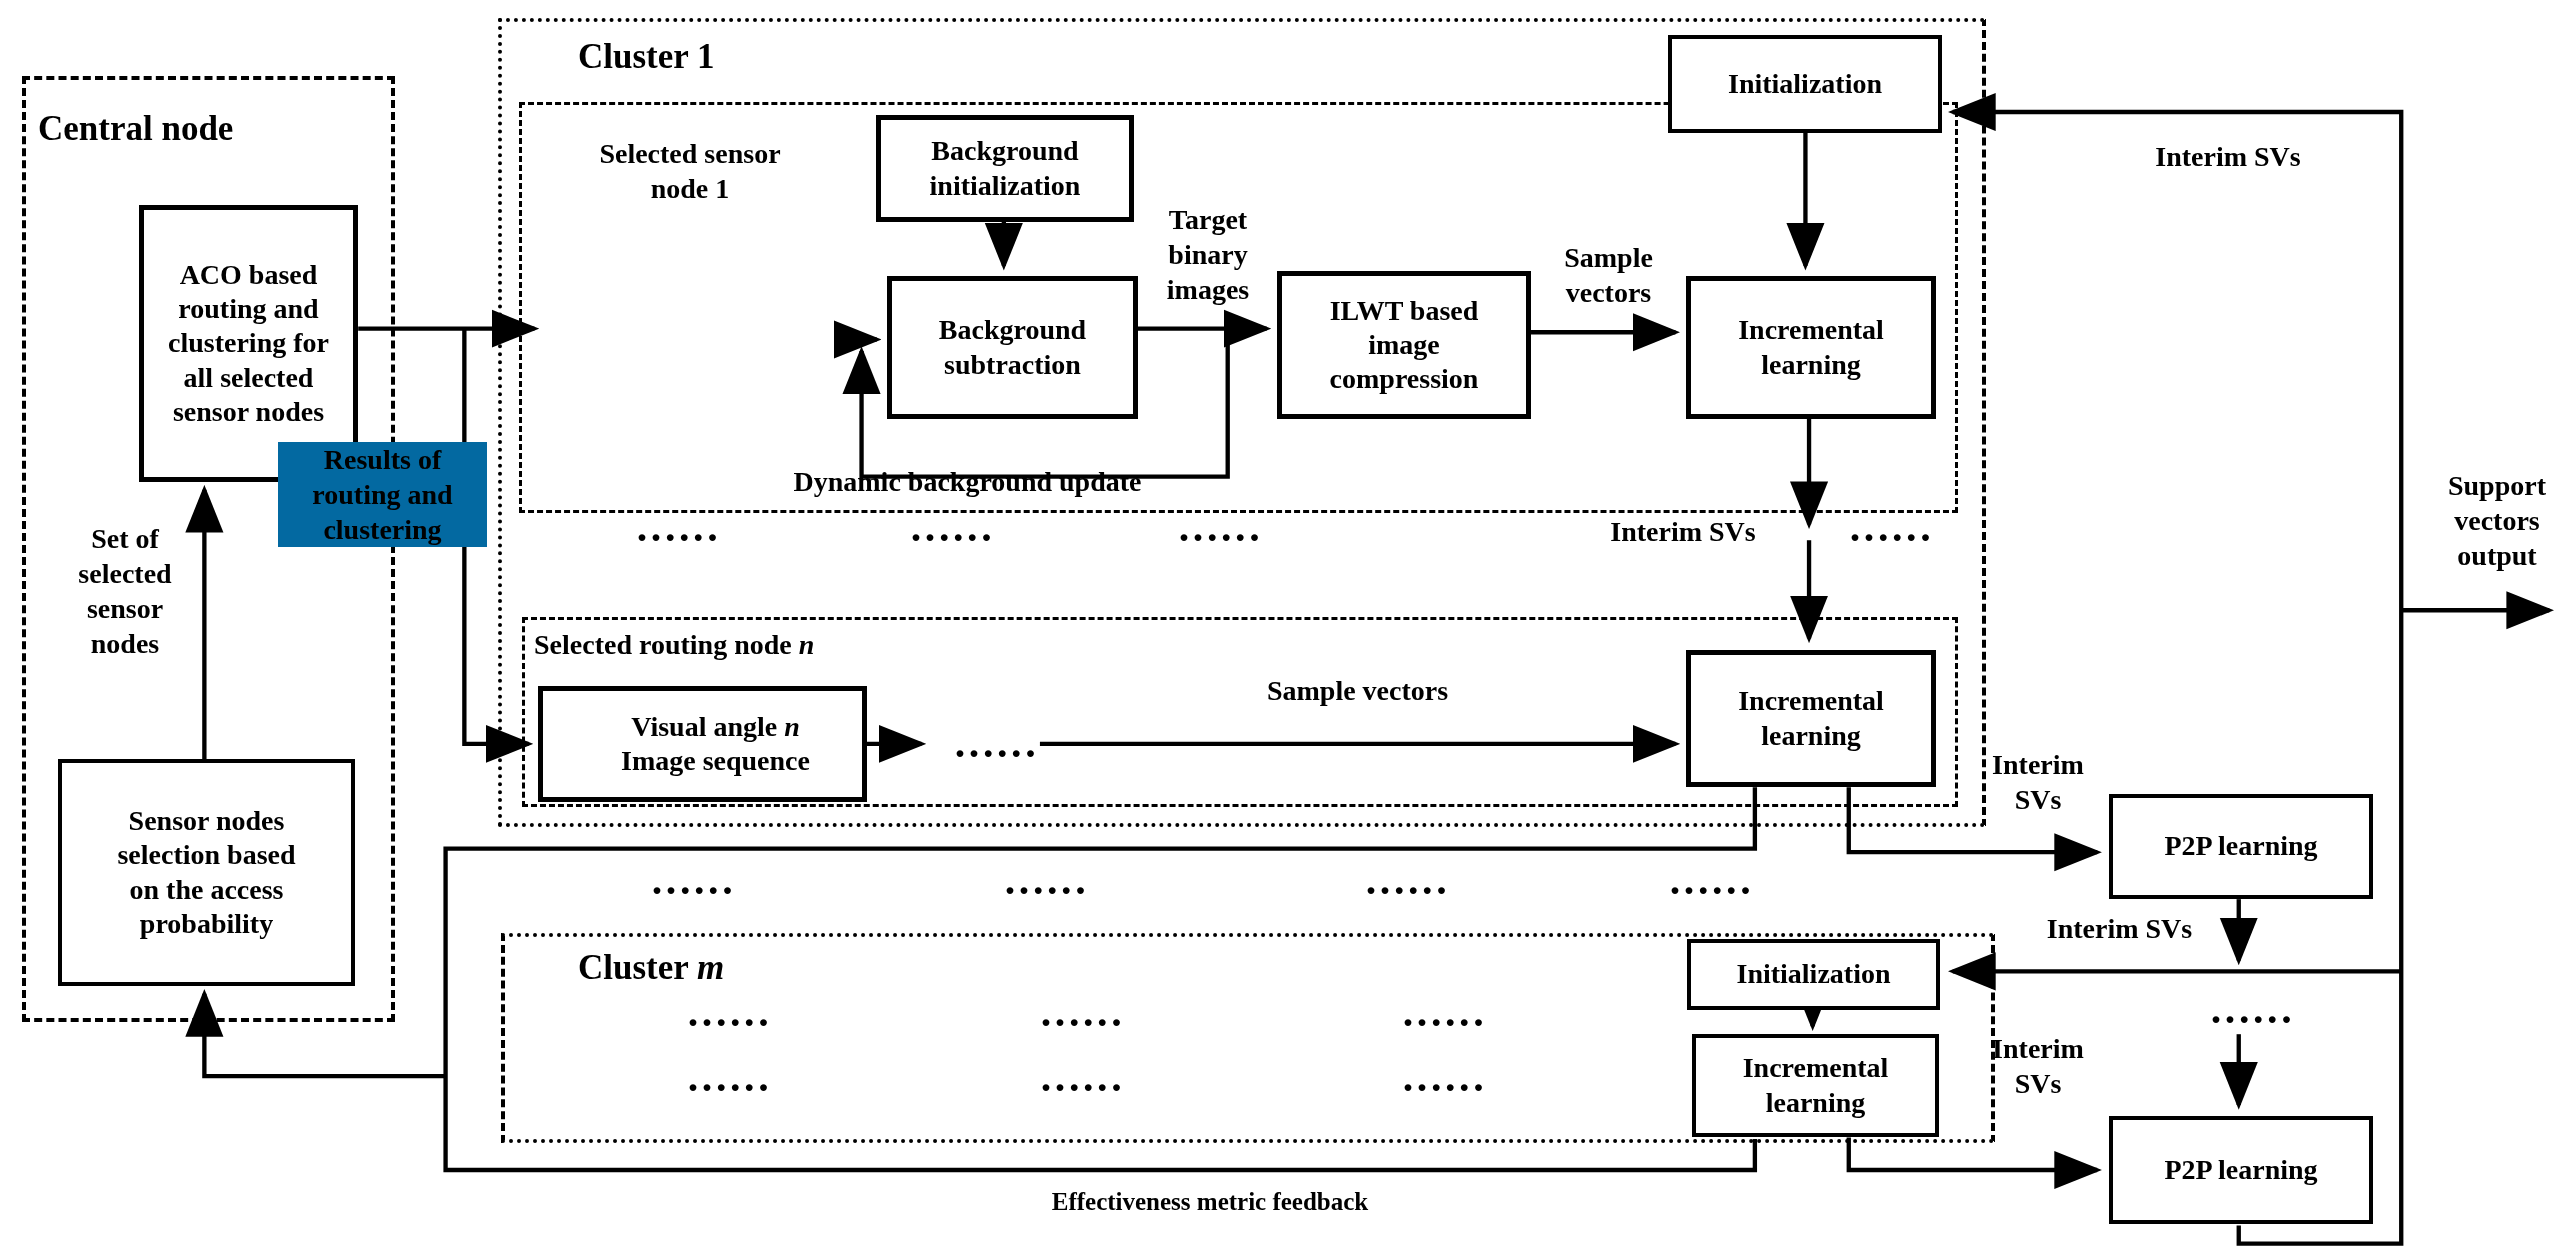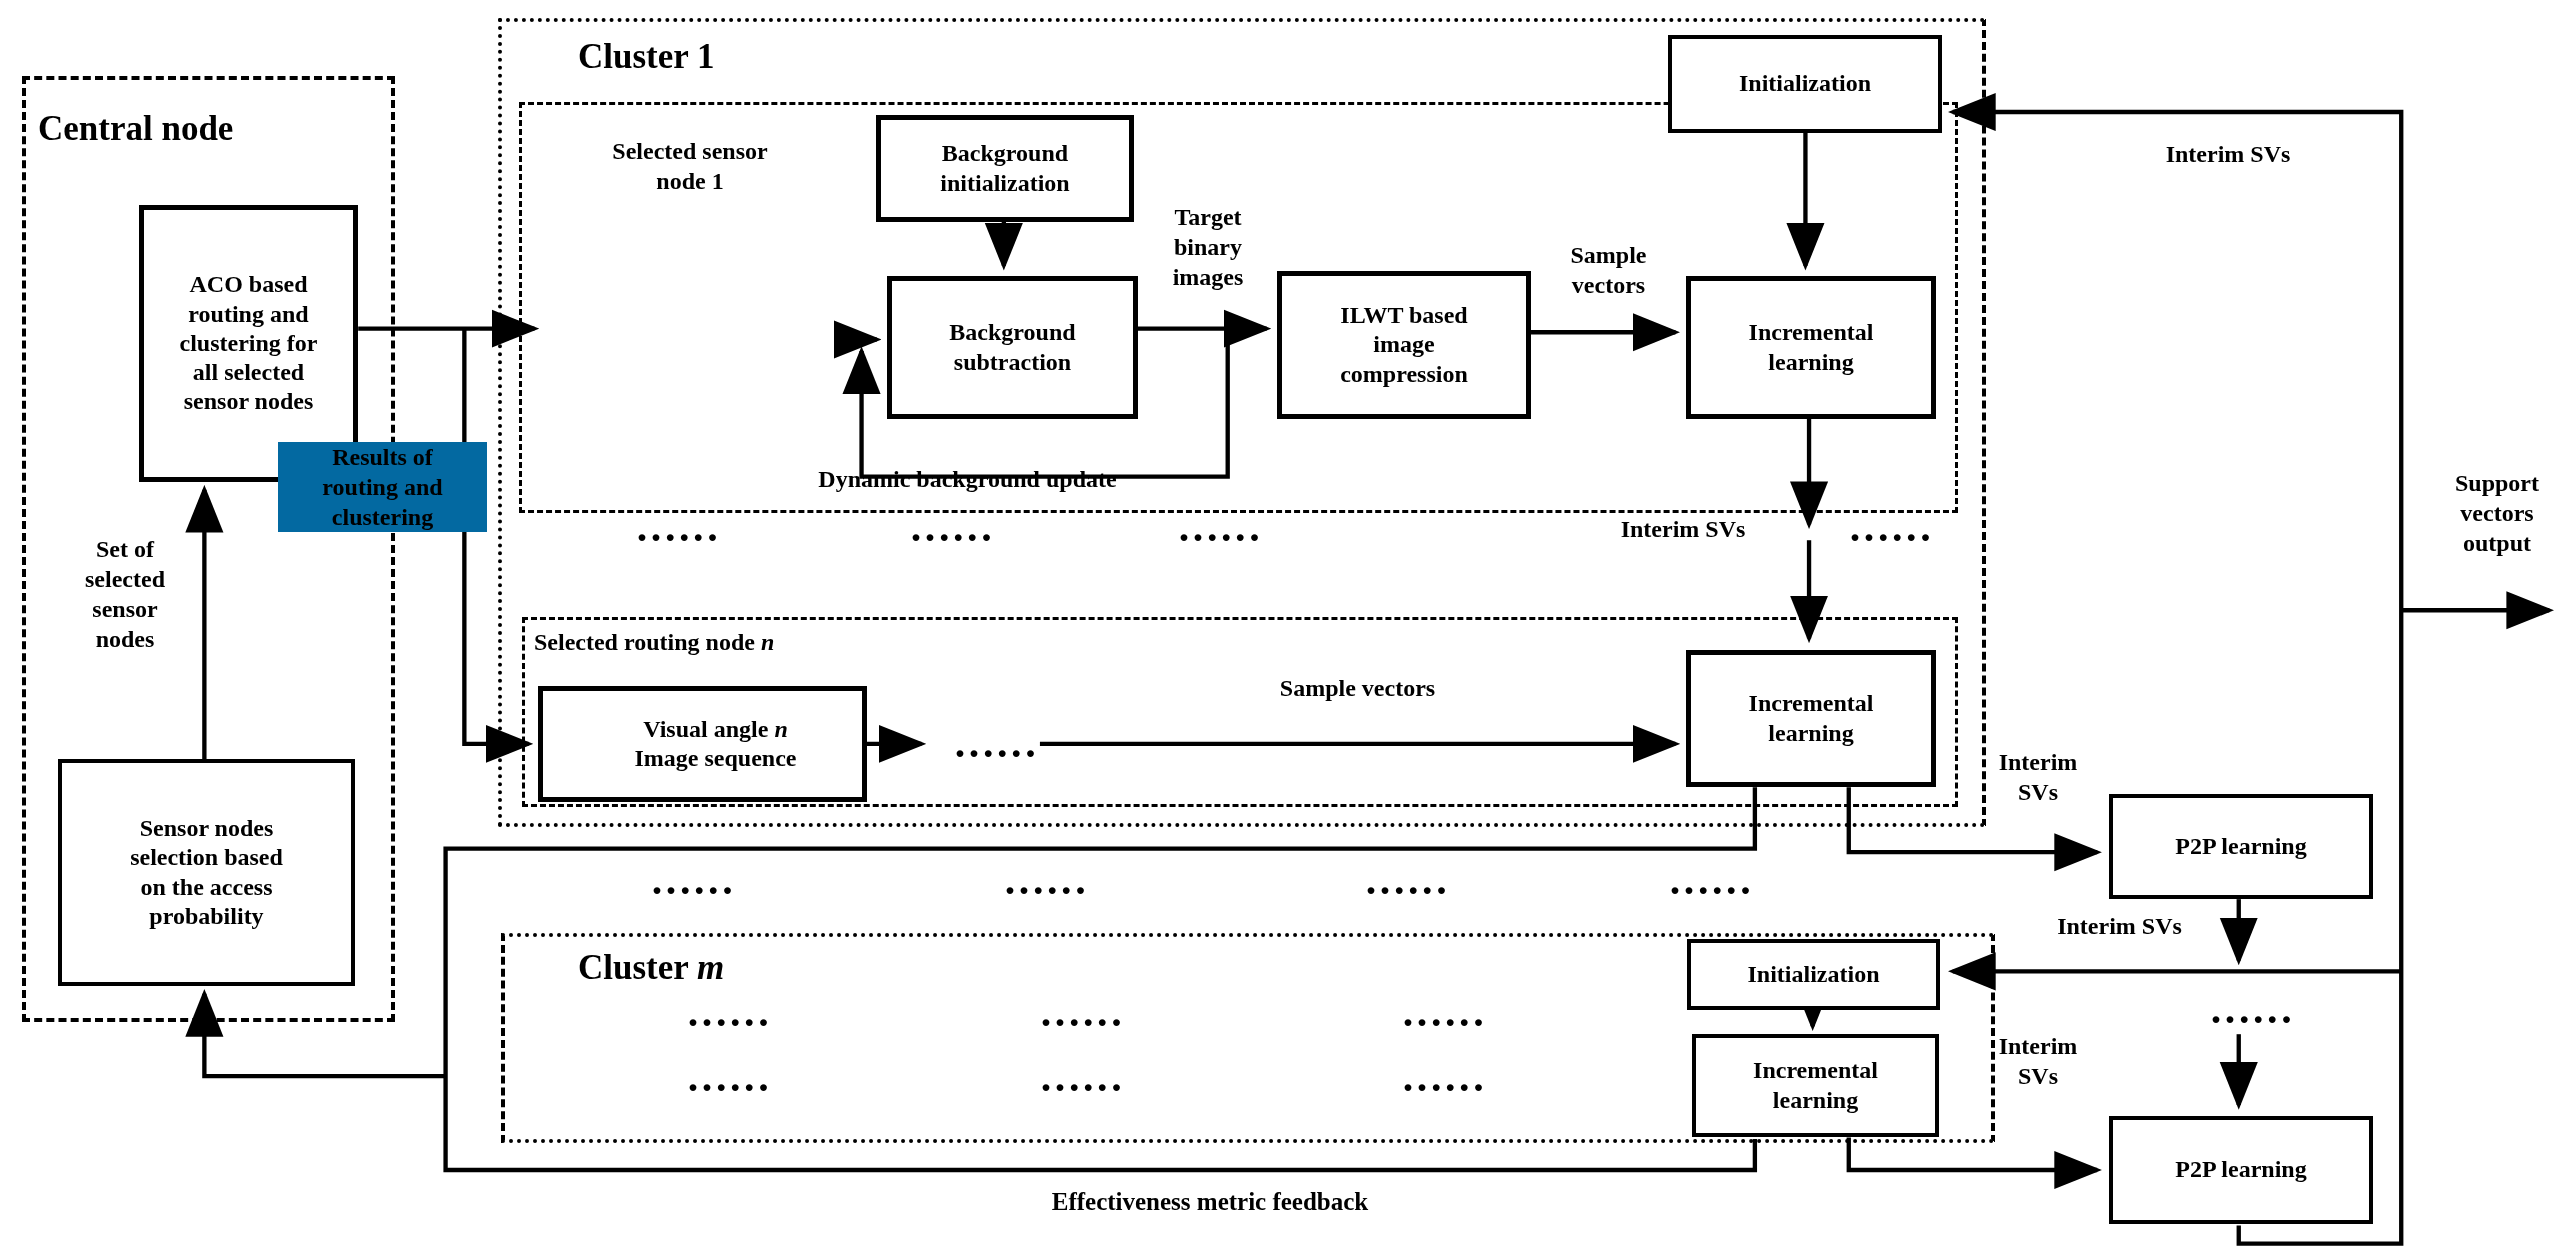--- a/index.html
+++ b/index.html
@@ -6,21 +6,21 @@
   #stage{position:relative;width:2576px;height:1261px;background:#fff;overflow:hidden;
          font-family:"Liberation Serif","DejaVu Serif",serif;font-weight:bold;color:#000;}
   .box{position:absolute;box-sizing:border-box;background:#fff;display:flex;flex-direction:column;
        align-items:center;justify-content:center;text-align:center;line-height:1.22;}
   .container{position:absolute;box-sizing:border-box;background:transparent;}
   .lbl{position:absolute;box-sizing:border-box;text-align:center;line-height:1.25;}
   .b-solid{border:5.8px solid #000;}
   .b-solid6{border:4.3px solid #000;}
   .b-dash{border:4.3px dashed #000;}
   .b-dash5{border:3.6px dashed #000;}
-  .fs44{font-size:24px;}
+  .fs44{font-size:28px;}
   .fs46{font-size:25px;}
   .fs48{font-size:35px;}
   .dots{font-size:42px;letter-spacing:3.6px;line-height:1;}
   svg.wires{position:absolute;left:0;top:0;width:2576px;height:1261px;}
   i{font-style:italic;}
 </style>
 </head>
 <body>
 
 <div id="stage">
@@ -108,21 +108,21 @@
   </div>
 
   <div class="box b-solid fs44" style="left:139px;top:205px;width:219px;height:277px;">
     <div>ACO based</div>
     <div>routing and</div>
     <div>clustering for</div>
     <div>all selected</div>
     <div>sensor nodes</div>
   </div>
 
-  <div class="lbl fs44" style="left:58px;top:521px;width:134px;margin-top:13px;">
+  <div class="lbl fs44" style="left:58px;top:521px;width:134px;">
     <div>Set of</div>
     <div>selected</div>
     <div>sensor</div>
     <div>nodes</div>
   </div>
 
   <div class="box b-solid6 fs44" style="left:58px;top:759px;width:297px;height:227px;">
     <div>Sensor nodes</div>
     <div>selection based</div>
     <div>on the access</div>

